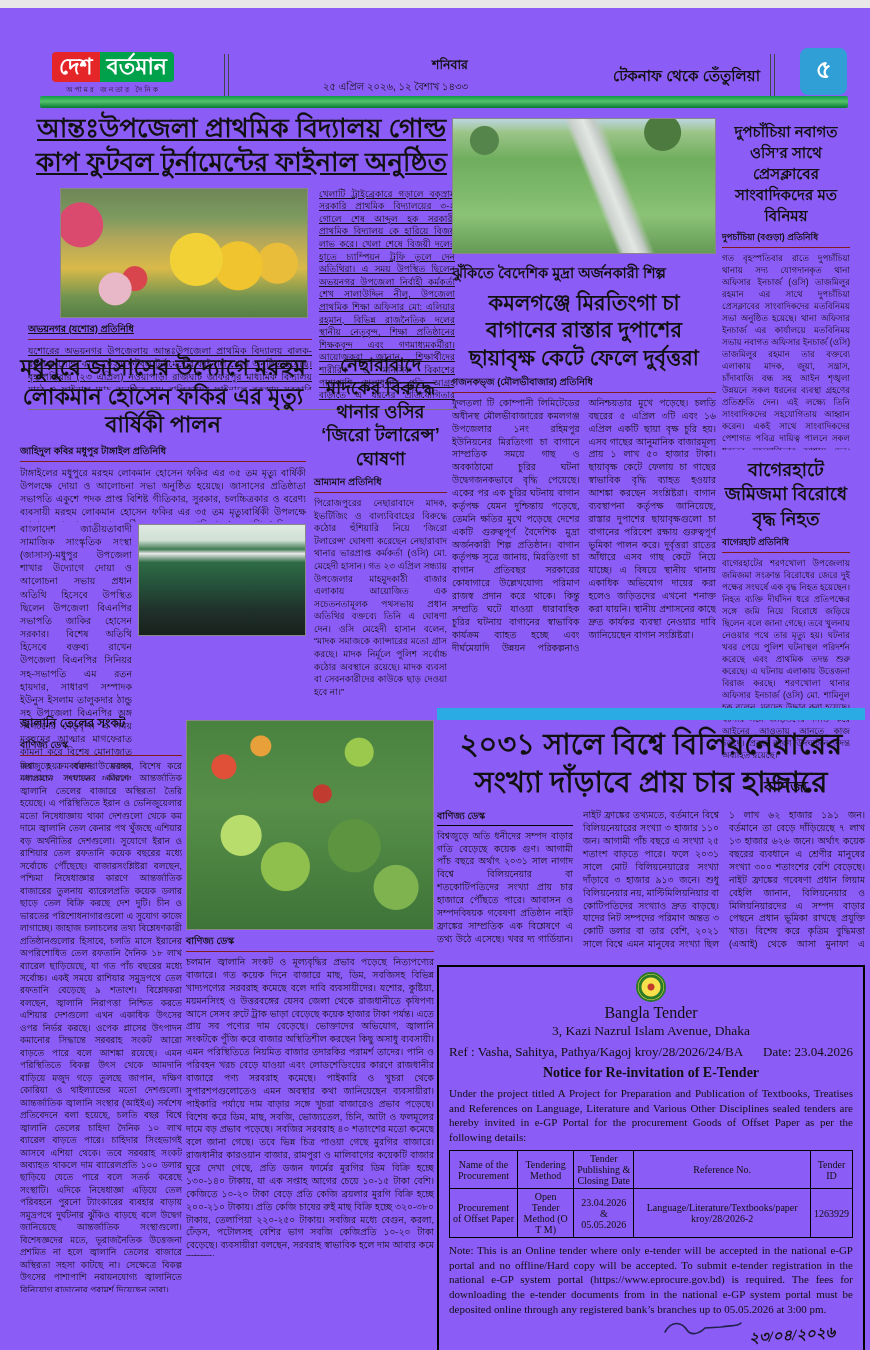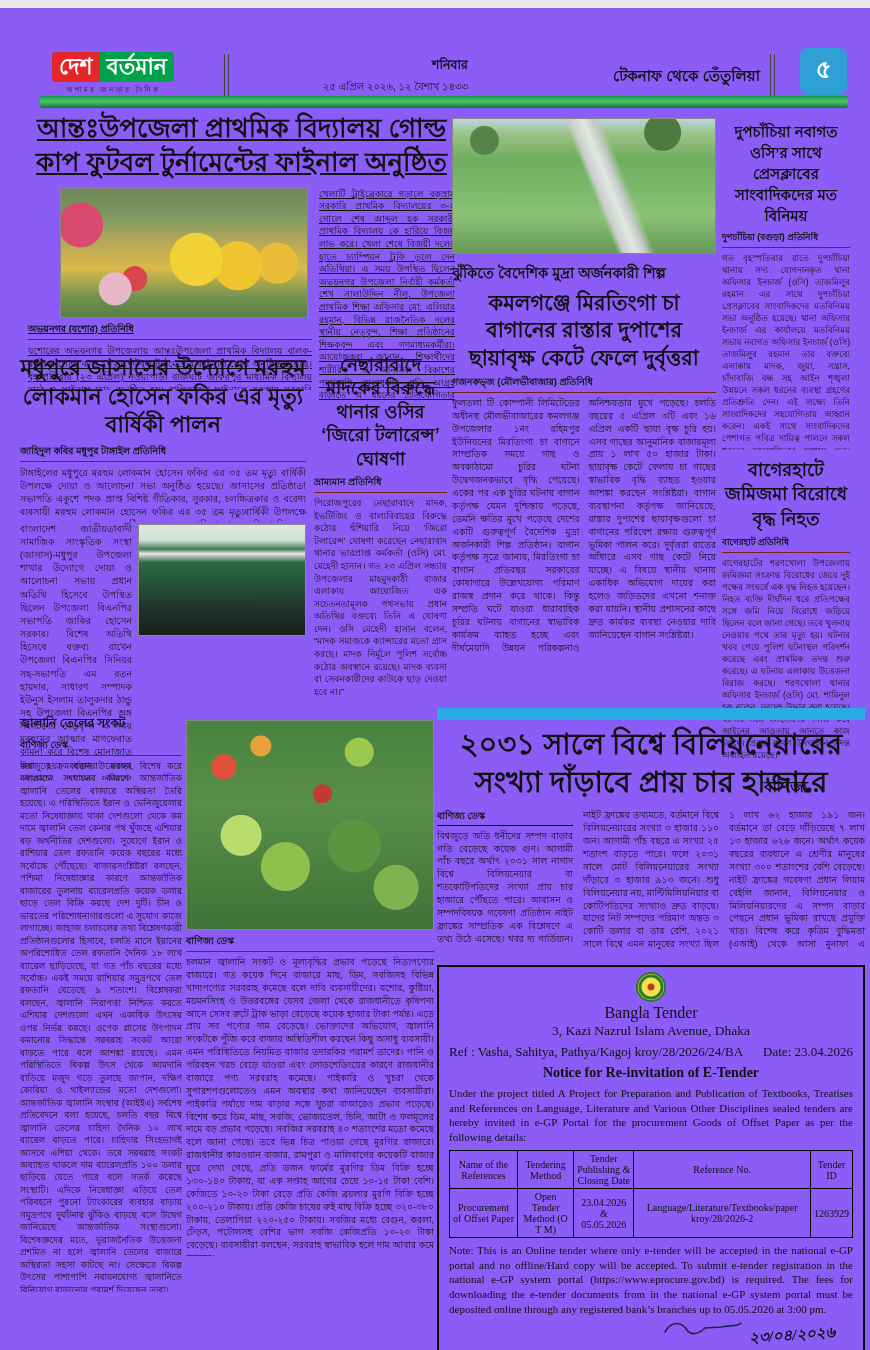--- a/index.html
+++ b/index.html
@@ -219,21 +219,21 @@
       <div class="ba-addr">3, Kazi Nazrul Islam Avenue, Dhaka</div>
       <div class="ref-row">
         <span>Ref : Vasha, Sahitya, Pathya/Kagoj kroy/28/2026/24/BA</span>
         <span>Date: 23.04.2026</span>
       </div>
       <div class="notice-title">Notice for Re-invitation of E-Tender</div>
       <div class="notice-para">Under the project titled  A Project for Preparation and Publication of Textbooks, Treatises and References on Language, Literature and Various Other Disciplines  sealed tenders are hereby invited in e-GP Portal for the procurement Goods of Offset Paper as per the following details:</div>
       <table class="tender">
         <tbody>
             <tr>
-          <th style="width:17%">Name of the References</th>
+          <th style="width:17%">Name of the Procurement</th>
           <th style="width:14%">Tendering Method</th>
           <th style="width:15%">Tender Publishing &amp; Closing Date</th>
           <th style="width:44%">Reference No.</th>
           <th style="width:10%">Tender ID</th>
         </tr>
         <tr>
           <td>Procurement of Offset Paper</td>
           <td>Open Tender Method (O T M)</td>
           <td>23.04.2026 &amp; 05.05.2026</td>
           <td>Language/Literature/Textbooks/paper kroy/28/2026-2</td>

